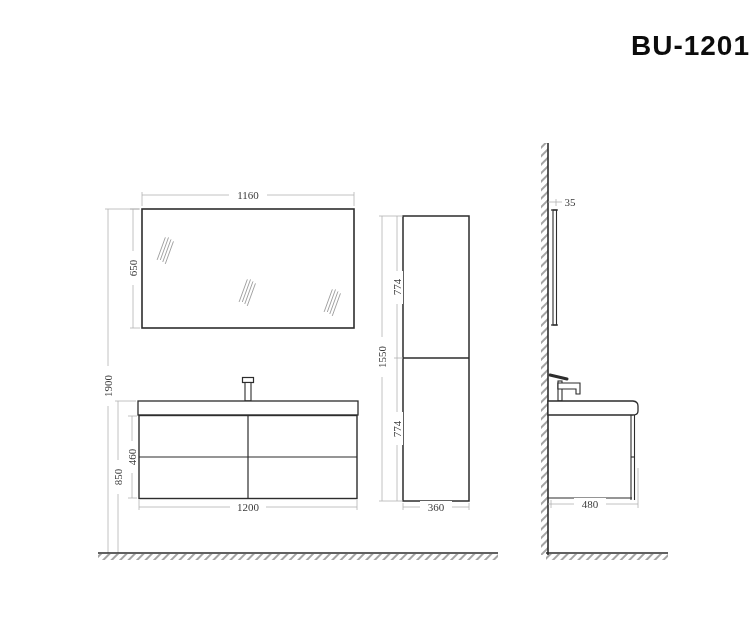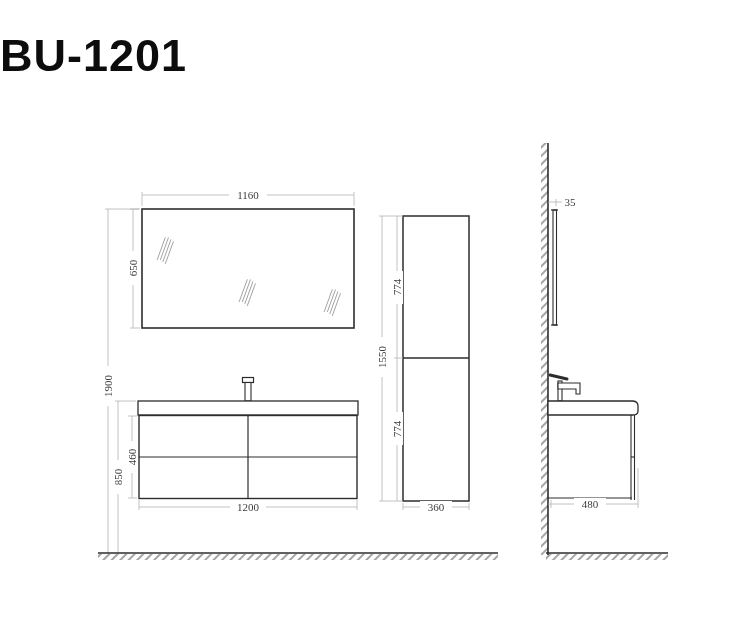--- a/index.html
+++ b/index.html
@@ -1,22 +1,22 @@
 <!DOCTYPE html>
 <html><head>
 <meta charset="utf-8">
 <style>
   html,body{margin:0;padding:0;background:#ffffff;}
   .canvas{
     position:relative;width:750px;height:620px;background:#ffffff;overflow:hidden;
     font-family:"Liberation Sans",sans-serif;
   }
   .title{
-    position:absolute;top:30px;left:0;width:100%;text-align:left;
-    font-size:45px;font-weight:800;letter-spacing:1px;color:#0c0c0c;
+    position:absolute;top:30px;left:0;width:100%;text-align:right;
+    font-size:28px;font-weight:800;letter-spacing:1px;color:#0c0c0c;
     font-family:"Liberation Sans",sans-serif;
   }
   svg{position:absolute;top:0;left:0;}
   .obj{stroke:#2d2d2d;fill:#ffffff;}
   .obj-line{stroke:#2d2d2d;fill:none;}
   .dim{stroke:#b3b3b3;stroke-width:0.8;fill:none;}
   .dim-text{
     font-family:"Liberation Serif",serif;font-size:11px;fill:#3c3c3c;
   }
   .glint{stroke:#a3a3a3;stroke-width:0.9;}

